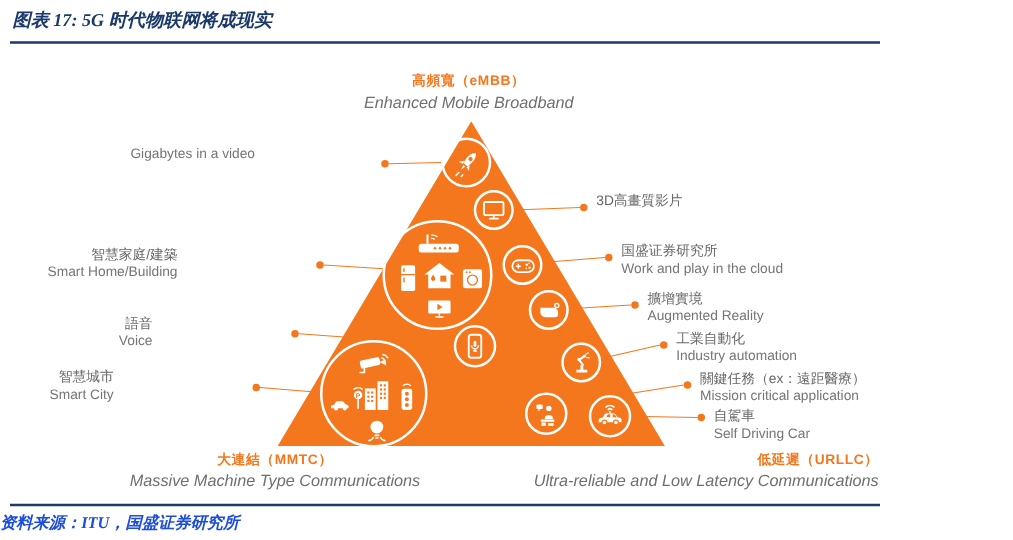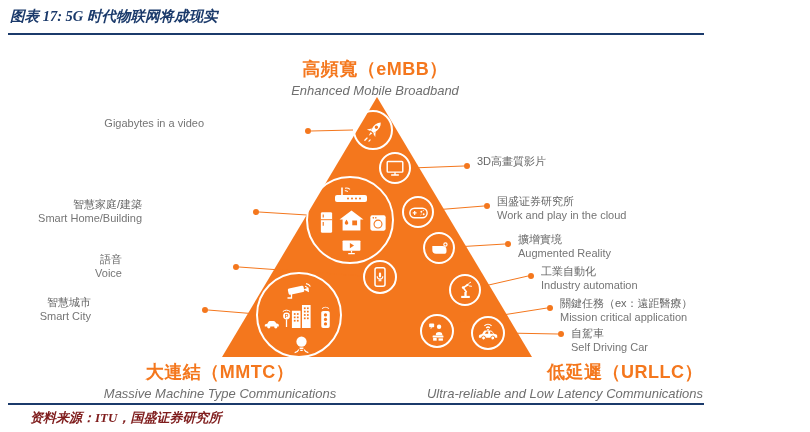--- a/index.html
+++ b/index.html
@@ -5,30 +5,30 @@
   html,body{margin:0;padding:0;background:#fff;}
   #canvas{position:relative;width:704px;height:432px;background:#fff;overflow:hidden;
           font-family:"Liberation Sans",sans-serif;}
 
   
   .fig-title{position:absolute;left:10px;top:7px;font-family:"Liberation Serif",serif;
              font-style:italic;font-weight:bold;font-size:14.5px;color:#1B3A6B;}
   .rule{position:absolute;left:8px;width:794px;height:2px;background:#1B3A6B;}
   .rule-top{top:33px;}
   .rule-bottom{top:403px;height:1.6px;}
-  .source{position:absolute;left:30px;top:409px;font-family:"Liberation Serif",serif;
-          font-style:italic;font-weight:bold;font-size:13px;color:#7f1d1d;}
+  .source{position:absolute;left:0;top:409px;font-family:"Liberation Serif",serif;
+          font-style:italic;font-weight:bold;font-size:13px;color:#1d4ed8;}
 
   
   .triangle{position:absolute;left:222px;top:97px;width:310px;height:260px;background:#F4771D;
             clip-path:polygon(50% 0,100% 100%,0 100%);}
 
   
   .corner{position:absolute;text-align:center;}
-  .corner .zh{font-size:18px;font-weight:bold;color:#F4771D;letter-spacing:.5px;}
+  .corner .zh{font-size:11px;font-weight:bold;color:#F4771D;letter-spacing:.5px;}
   .corner .en{font-size:13px;color:#6F6F6F;margin-top:2px;font-style:italic;}
   .corner-embb{left:255px;top:57px;width:240px;}
   .corner-mmtc{left:95px;top:360px;width:250px;}
   .corner-urllc{left:403px;top:360px;width:300px;text-align:right;}
 
   
   .callout{position:absolute;font-size:11px;line-height:13.5px;}
   .callout .zh{color:#666666;}
   .callout .en{color:#757575;}
   .callout.left{text-align:right;}

